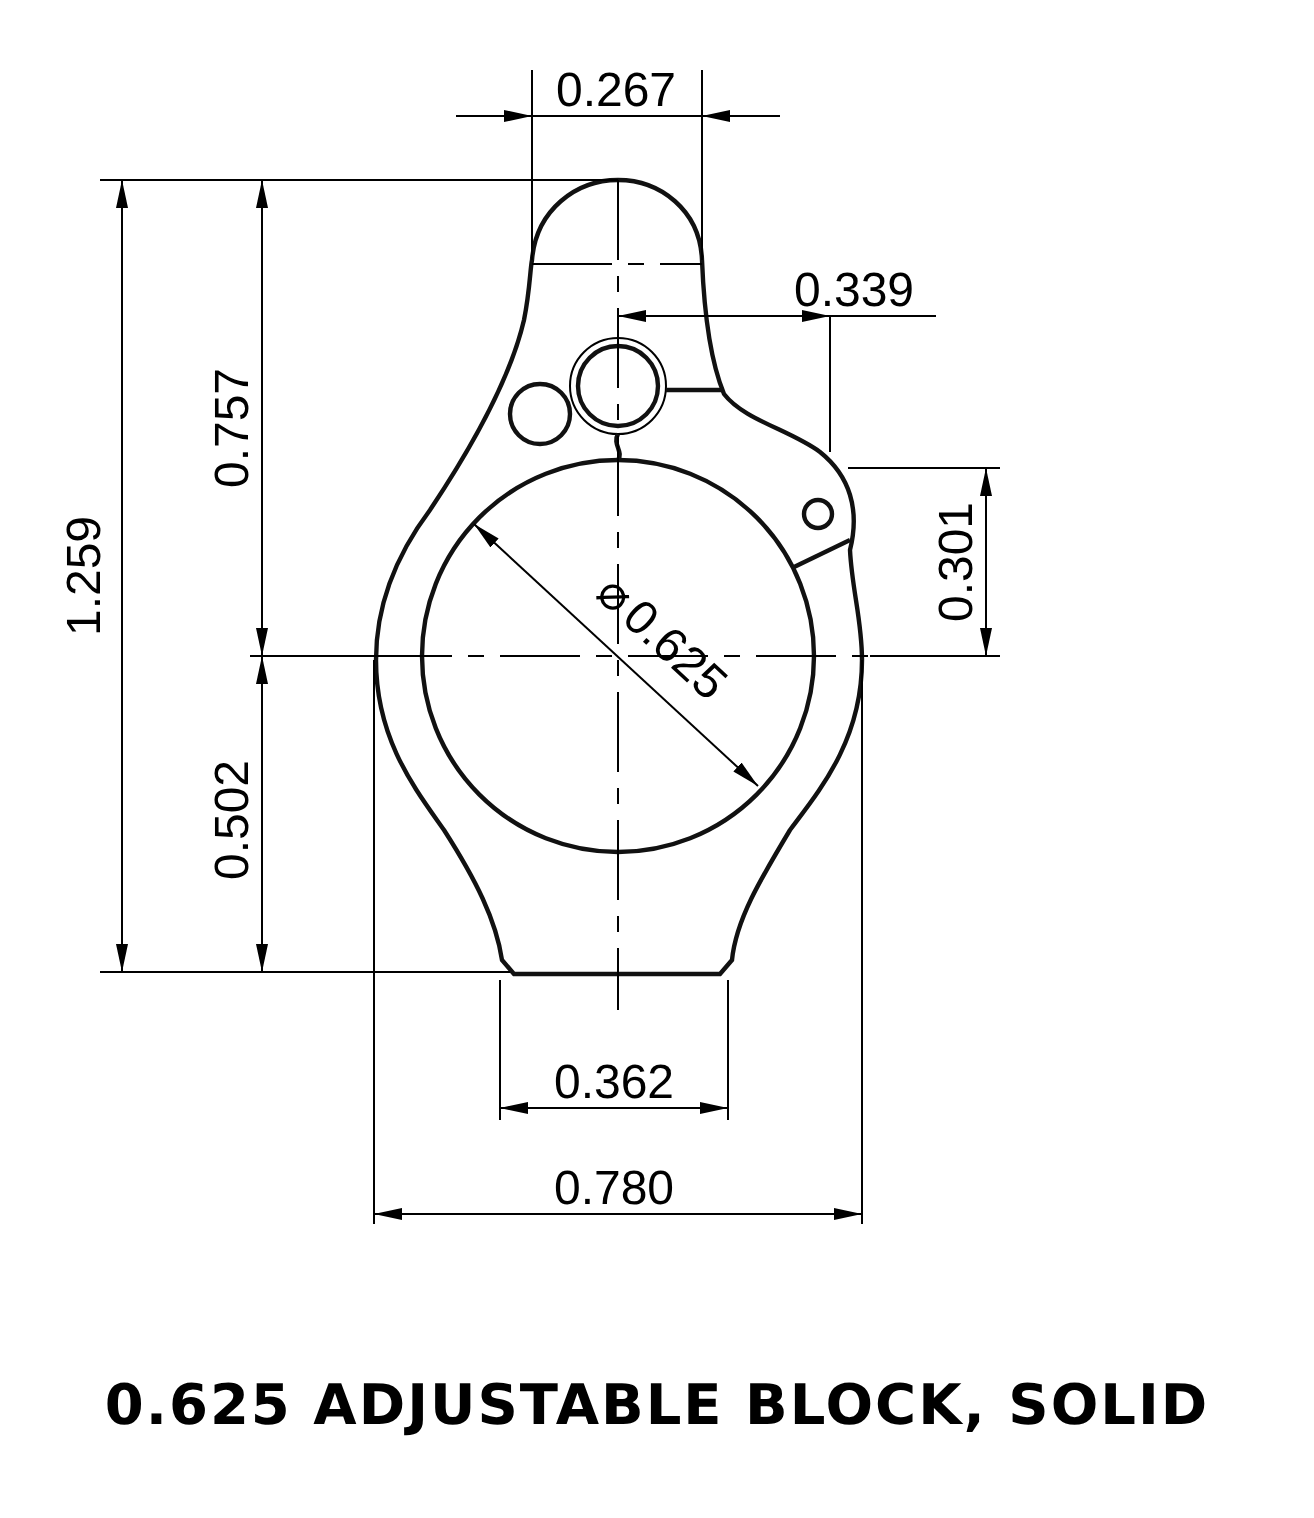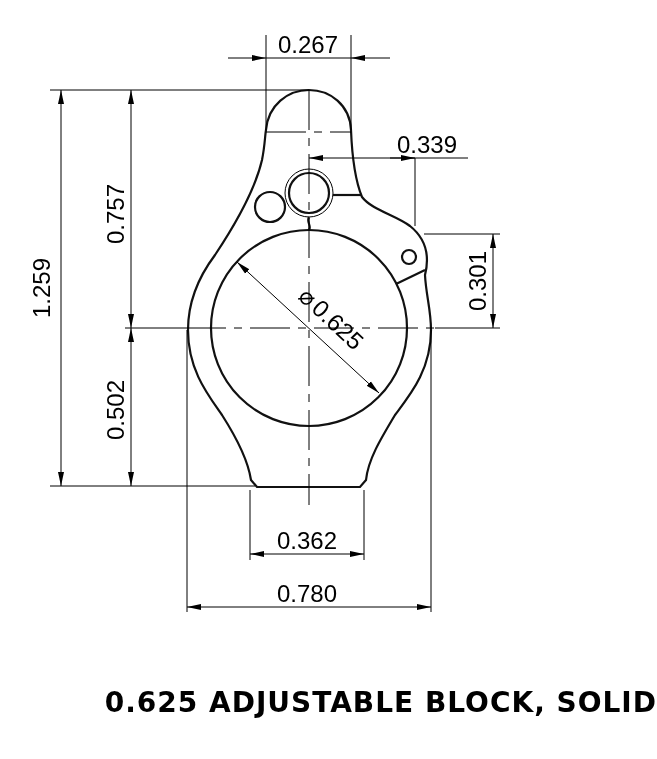--- a/index.html
+++ b/index.html
@@ -1,19 +1,19 @@
 <!DOCTYPE html>
 <html><head>
 <meta charset="utf-8">
 <style>
   html, body { margin: 0; padding: 0; background: #ffffff; }
   body { width: 657px; height: 759px; position: relative; overflow: hidden; }
   #drawing { position: absolute; left: 0; top: 0; }
   .dimtext { font-family: "Liberation Sans", sans-serif; font-size: 24px; fill: #000; }
-  .title { position: absolute; left: 0; width: 657px; top: 686px; text-align: right;
+  .title { position: absolute; left: 0; width: 657px; top: 686px; text-align: center;
            font-family: "DejaVu Sans", sans-serif; font-weight: bold; font-size: 28px;
            letter-spacing: 1px; color: #000; }
   .thin { stroke: #000; stroke-width: 1; fill: none; }
   .thick { stroke: #111; stroke-width: 2.2; fill: none; }
   .center { stroke: #000; stroke-width: 1; fill: none; stroke-dasharray: 40 8 8 8; }
 </style>
 </head>
 <body>
 
 <svg id="drawing" width="657" height="759" viewBox="0 0 657 759" xmlns="http://www.w3.org/2000/svg">

